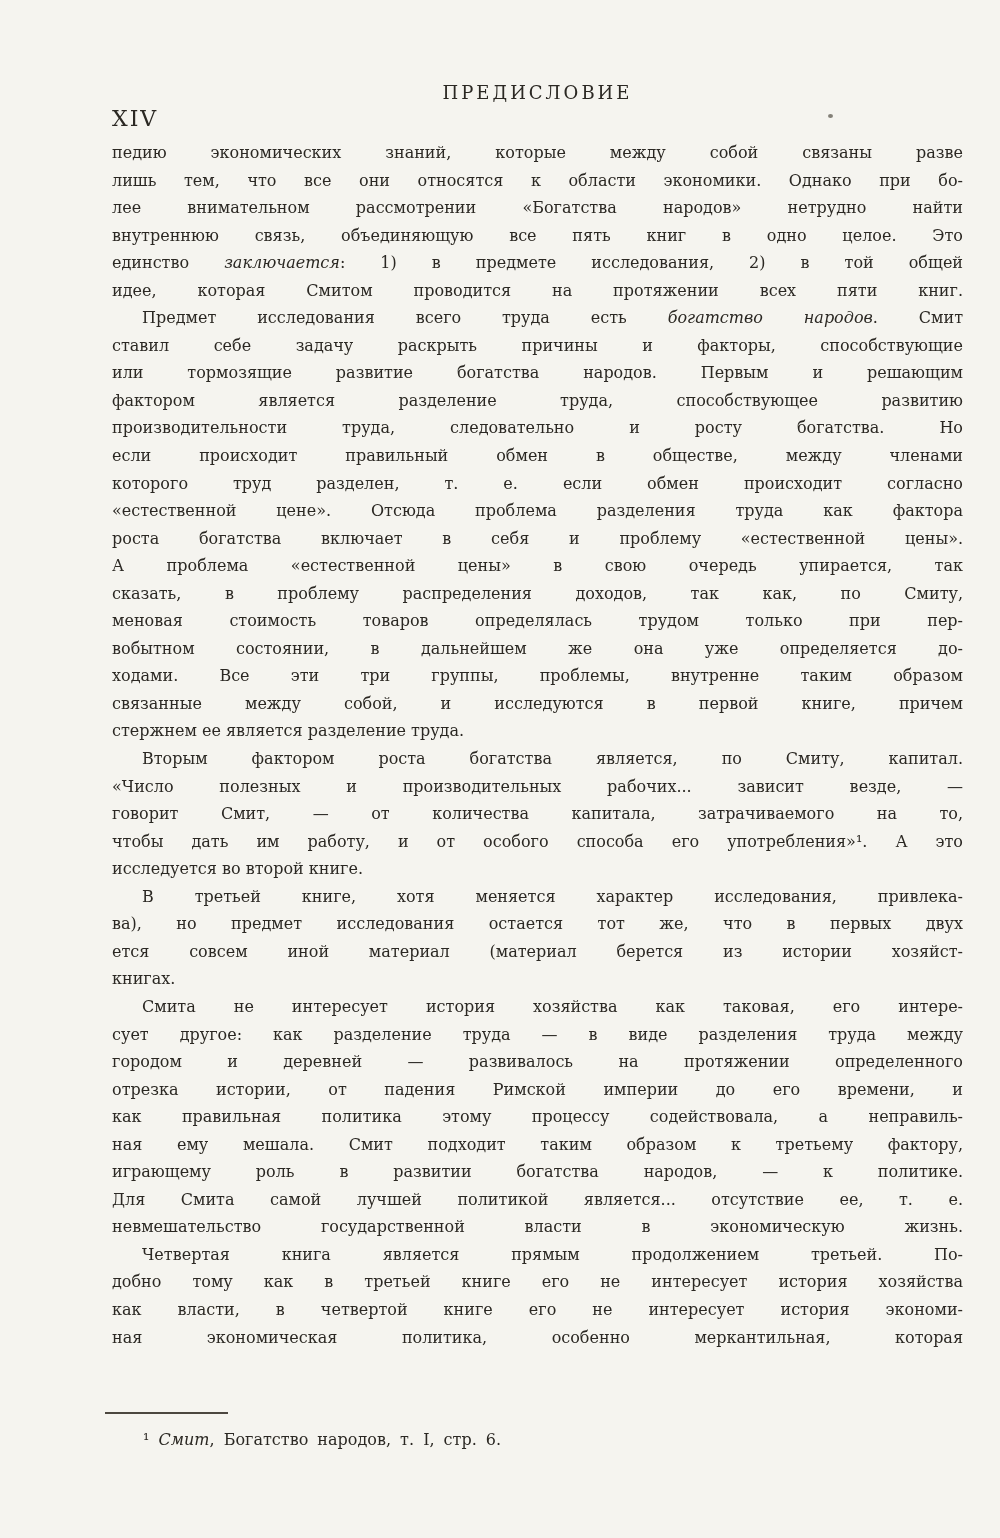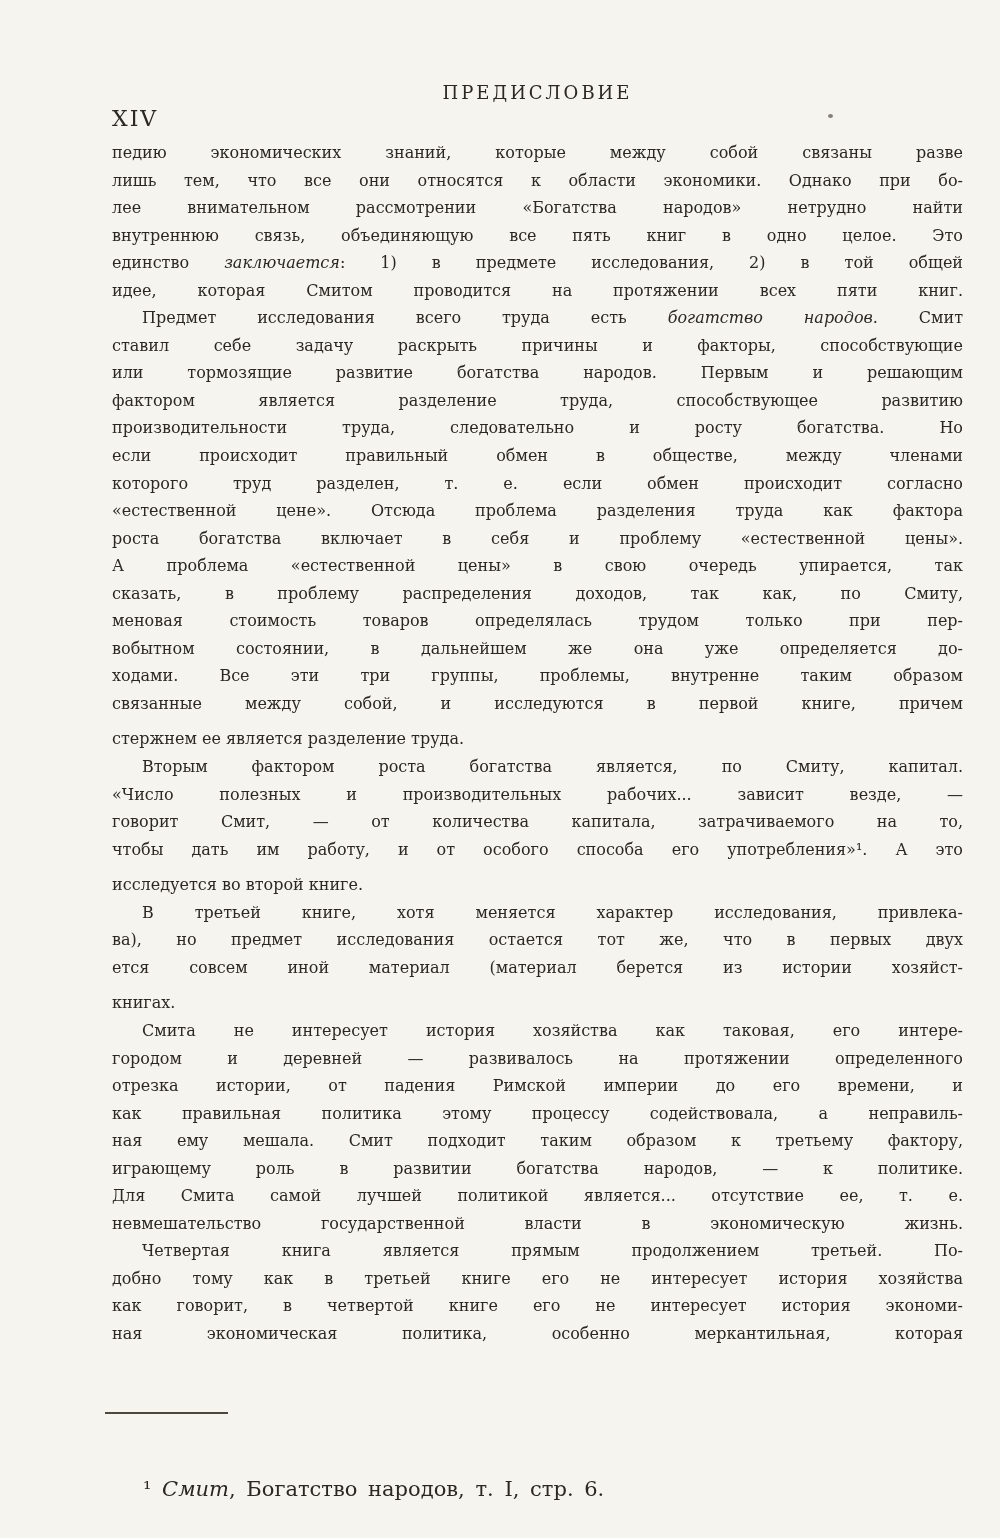--- a/index.html
+++ b/index.html
@@ -49,36 +49,36 @@
     top: 139px;
     width: 851px;
     font-size: 16px;
     line-height: 27.55px;
   }
   .line {
     text-align: justify;
     text-align-last: justify;
   }
   .line.indent { text-indent: 30px; }
-  .line.end { text-align-last: left; margin-top: 8px; }
+  .line.end { text-align-last: left; }
   .line i { font-style: italic; }
   .footnote-rule {
     position: absolute;
     left: 105px;
     top: 1412px;
     width: 123px;
     height: 2px;
     background: #4c473f;
   }
   .footnote {
     position: absolute;
     left: 112px;
-    top: 1476px;
+    top: 1427px;
     width: 851px;
-    font-size: 21px;
+    font-size: 16px;
     line-height: 26px;
     text-indent: 31px;
     word-spacing: 4px;
   }
   .footnote i { font-style: italic; }
 </style>
 </head>
 <body>
 
 <div class="page">
@@ -115,30 +115,31 @@
       <div class="line indent">Вторым фактором роста богатства является, по Смиту, капитал.</div>
       <div class="line">«Число полезных и производительных рабочих... зависит везде, —</div>
       <div class="line">говорит Смит, — от количества капитала, затрачиваемого на то,</div>
       <div class="line">чтобы дать им работу, и от особого способа его употребления»¹. А это</div>
       <div class="line end">исследуется во второй книге.</div>
       <div class="line indent">В третьей книге, хотя меняется характер исследования, привлека-</div>
       <div class="line">ва), но предмет исследования остается тот же, что в первых двух</div>
       <div class="line">ется совсем иной материал (материал берется из истории хозяйст-</div>
       <div class="line end">книгах.</div>
       <div class="line indent">Смита не интересует история хозяйства как таковая, его интере-</div>
+      <div class="line">сует другое: как разделение труда — в виде разделения труда между</div>
       <div class="line">городом и деревней — развивалось на протяжении определенного</div>
       <div class="line">отрезка истории, от падения Римской империи до его времени, и</div>
       <div class="line">как правильная политика этому процессу содействовала, а неправиль-</div>
       <div class="line">ная ему мешала. Смит подходит таким образом к третьему фактору,</div>
       <div class="line">играющему роль в развитии богатства народов, — к политике.</div>
       <div class="line">Для Смита самой лучшей политикой является... отсутствие ее, т. е.</div>
       <div class="line">невмешательство государственной власти в экономическую жизнь.</div>
       <div class="line indent">Четвертая книга является прямым продолжением третьей. По-</div>
       <div class="line">добно тому как в третьей книге его не интересует история хозяйства</div>
-      <div class="line">как говорит, в четвертой книге его не интересует история экономи-</div>
+      <div class="line">как власти, в четвертой книге его не интересует история экономи-</div>
       <div class="line">ная экономическая политика, особенно меркантильная, которая</div>
     </div>
 
   <div class="footnote-rule"></div>
 
   <div class="footnote">¹ <i>Смит</i>, Богатство народов, т. I, стр. 6.</div>
 
 </div>
 
 </body></html>

